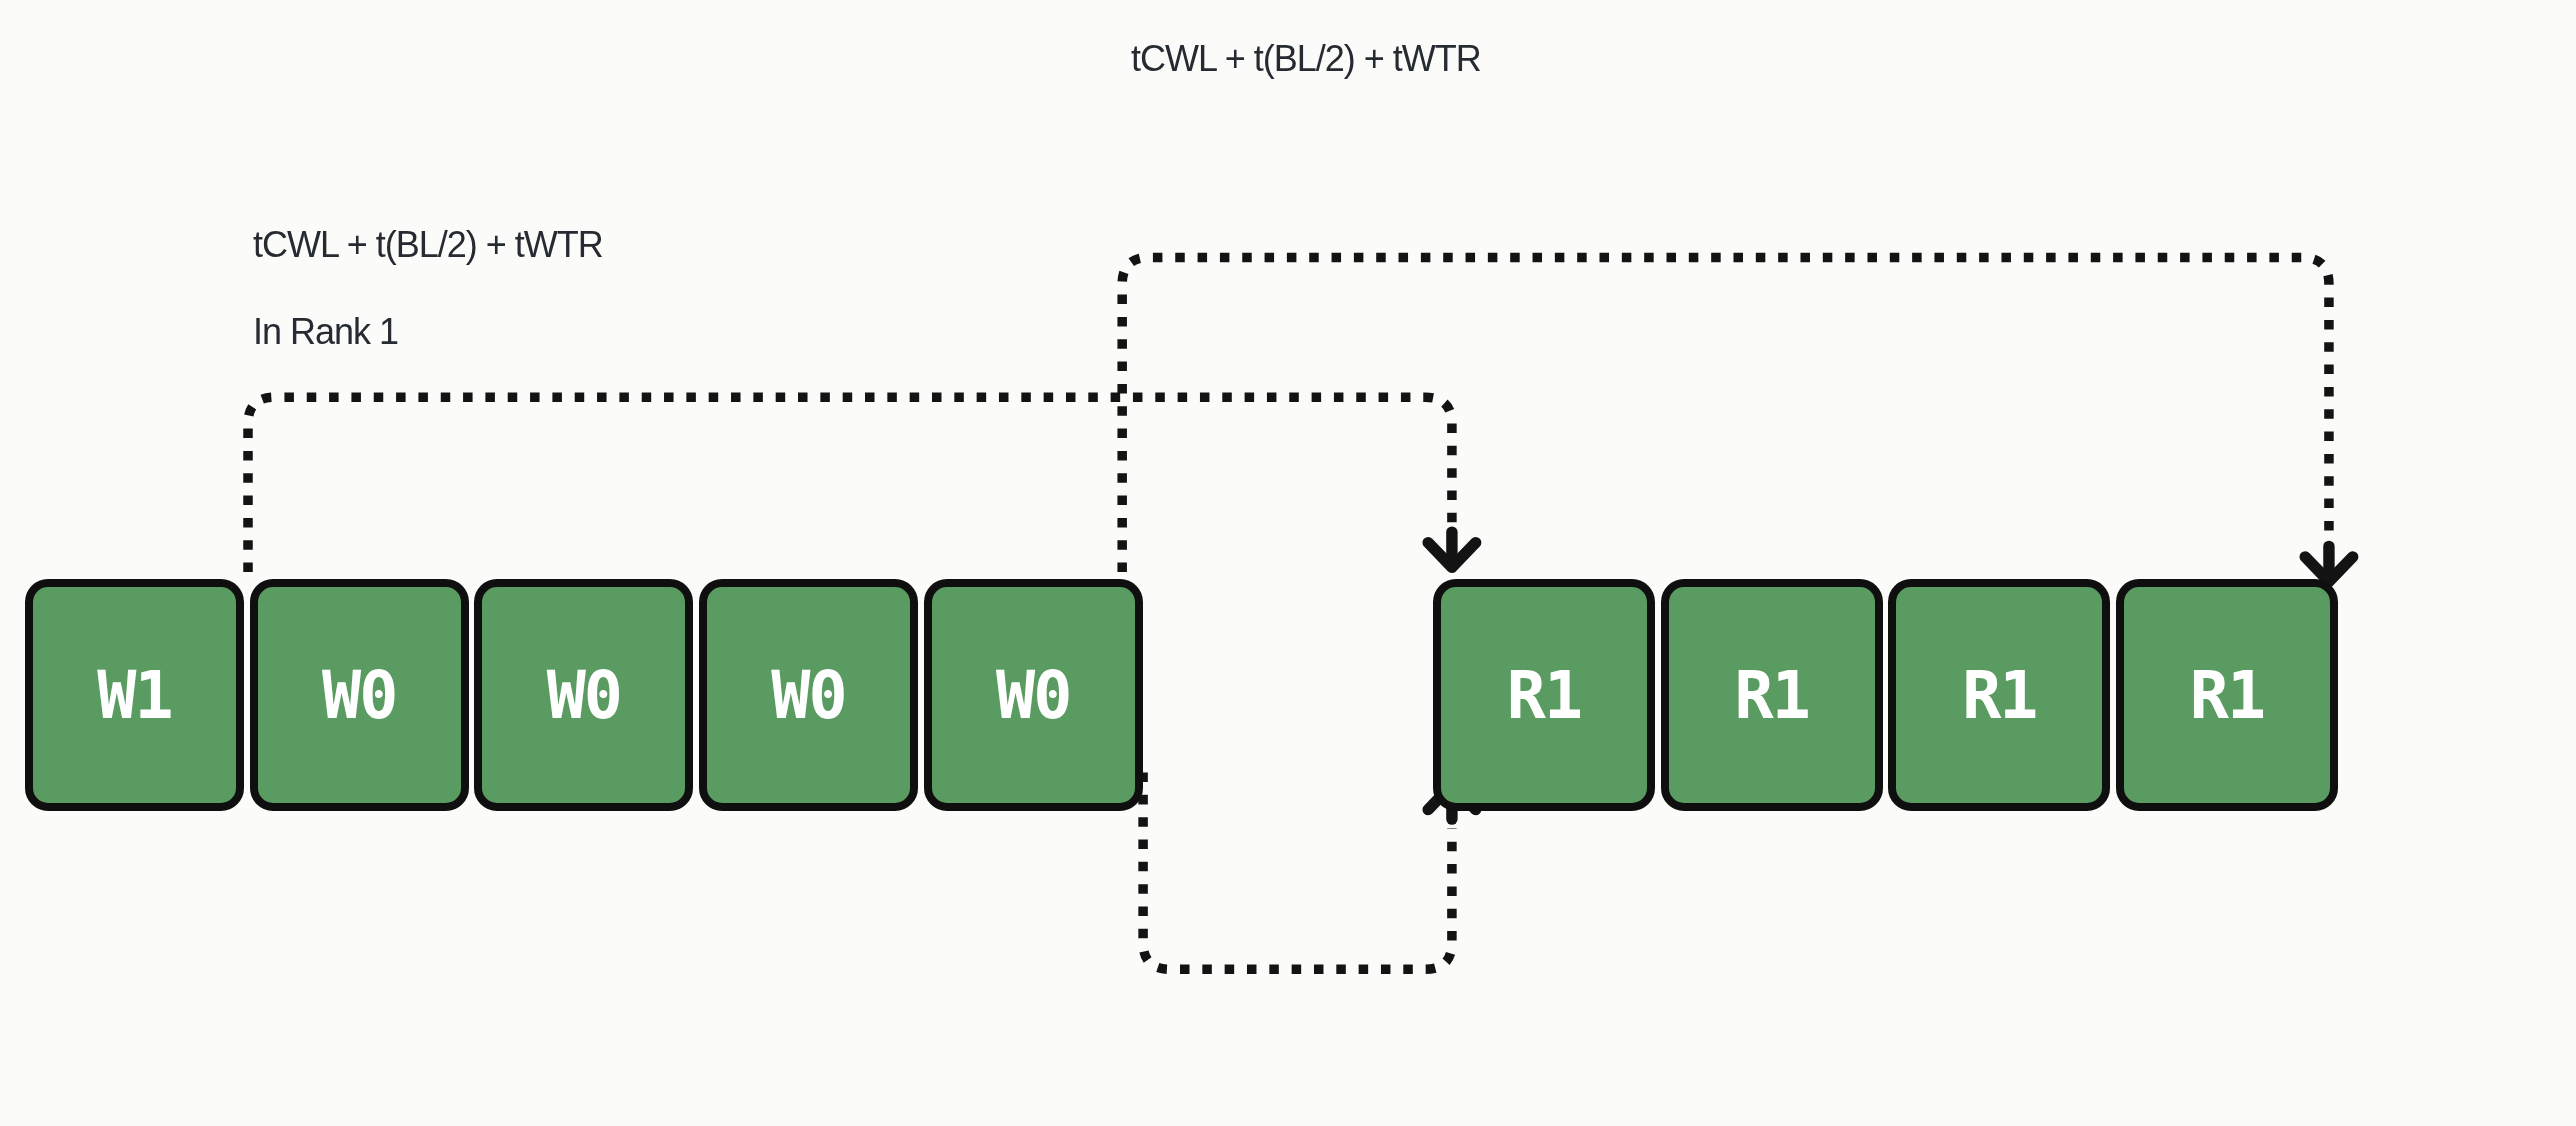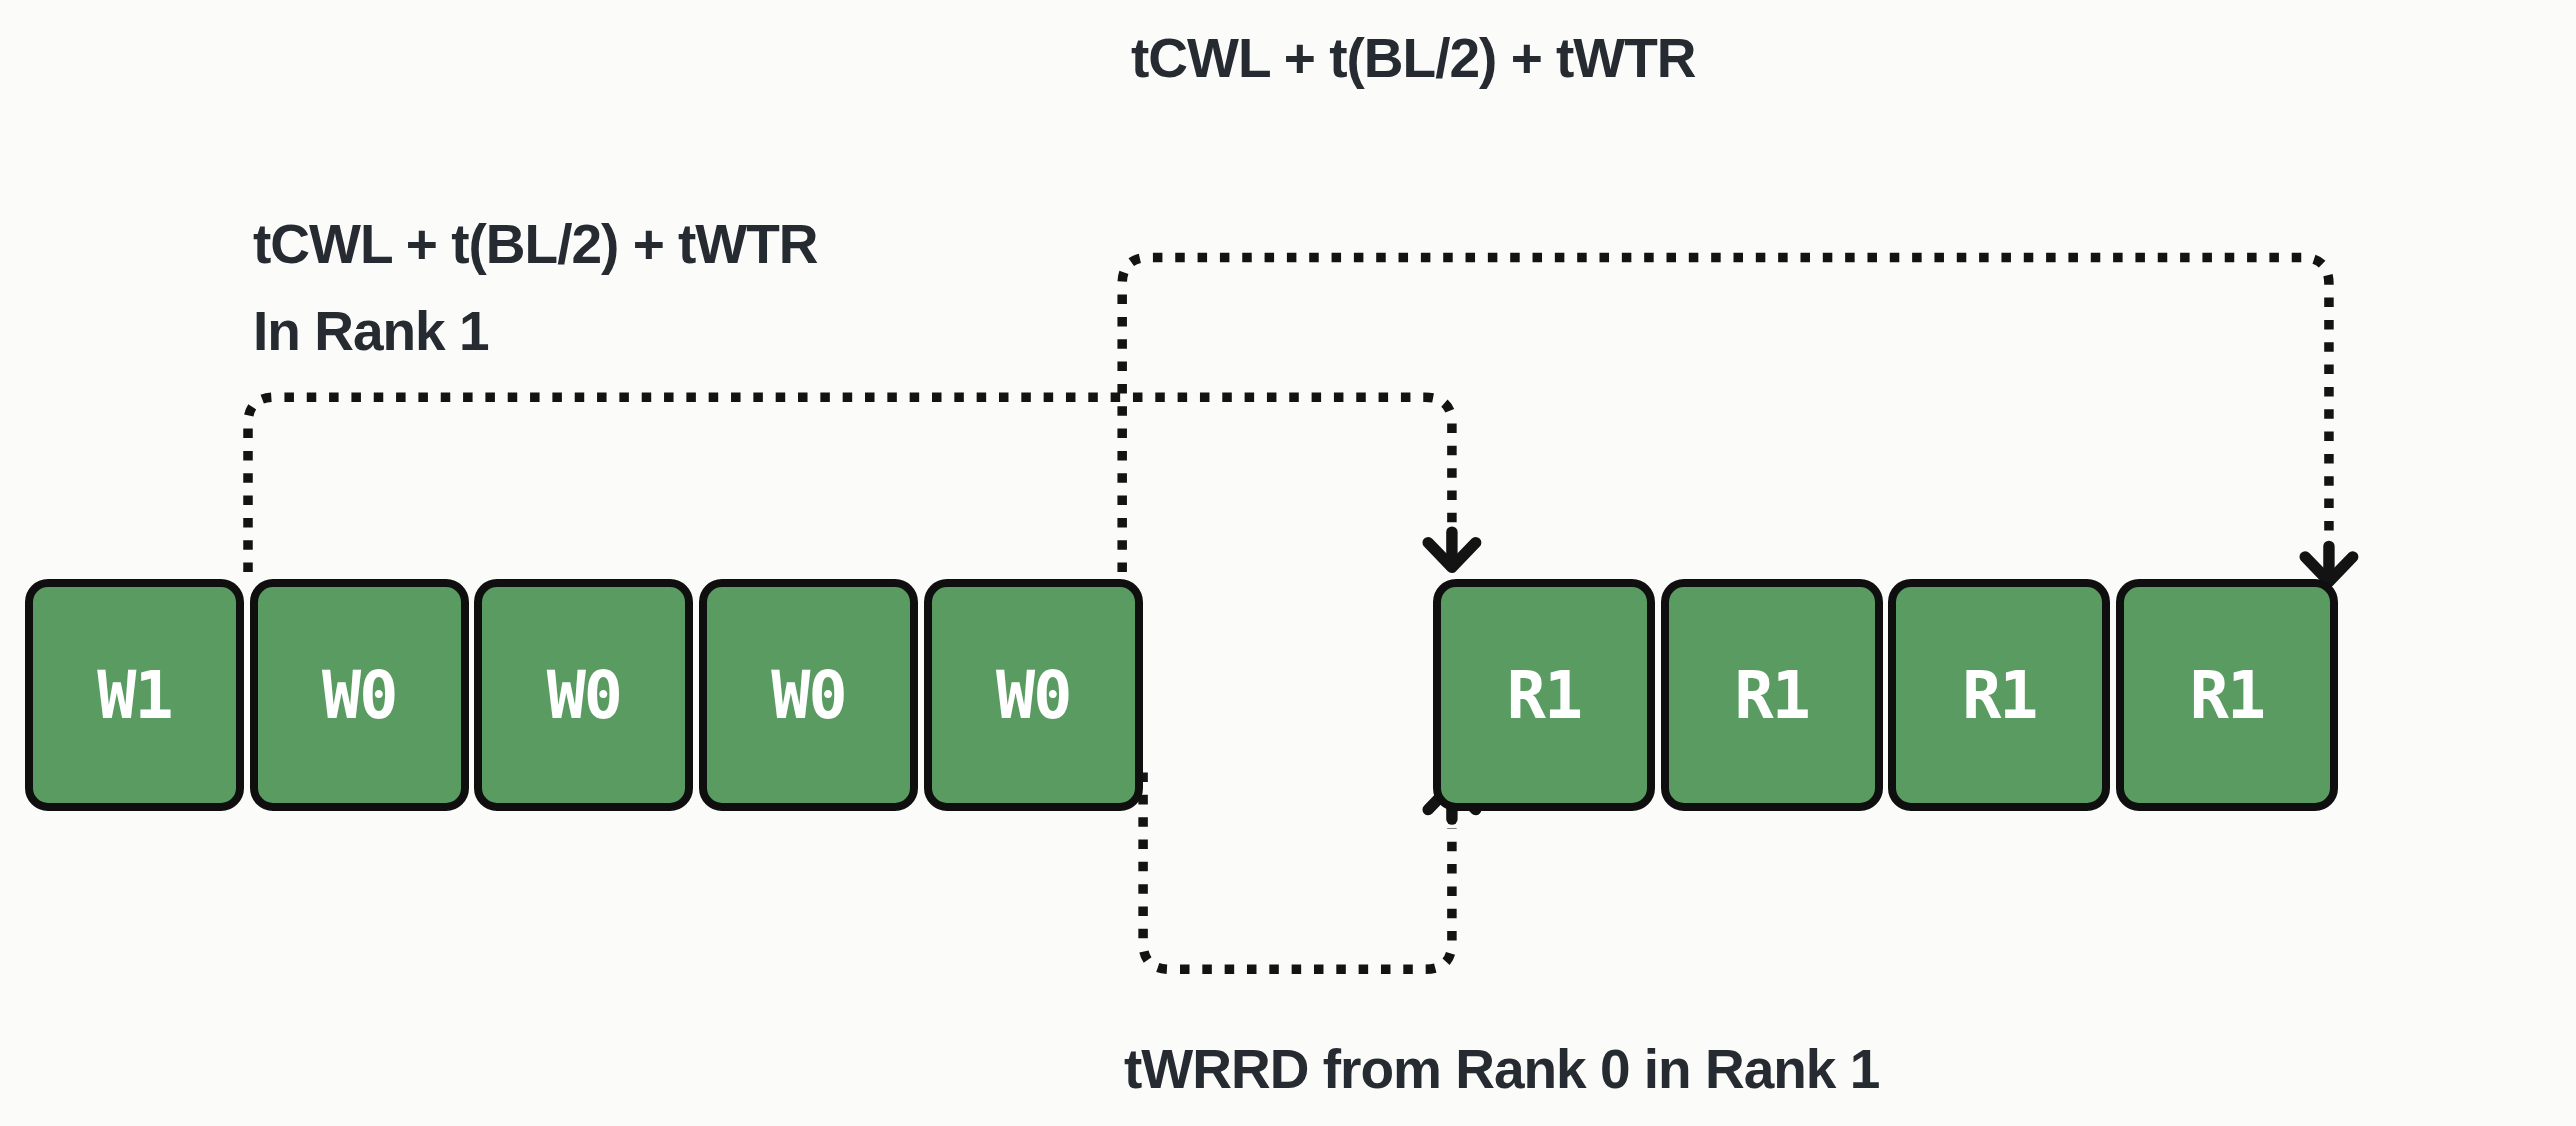--- a/index.html
+++ b/index.html
@@ -30,22 +30,22 @@
   .arrowhead, .arrowstem {
     fill: none;
     stroke: var(--arrow, #131313);
     stroke-width: 12;
     stroke-linecap: round;
     stroke-linejoin: round;
   }
   .timing-label {
     position: absolute;
     color: var(--labelText, #262a31);
-    font-weight: 700;
-    font-size: 55px;
+    font-weight: 400;
+    font-size: 36px;
     line-height: 87px;
     letter-spacing: -1px;
     white-space: nowrap;
   }
   .box-group {
     position: absolute;
     top: 579px;
     display: flex;
     gap: 5.7px;
   }
@@ -91,21 +91,20 @@
 
   <div class="timing-label" style="left:1131px; top:15px;">
     <div>tCWL + t(BL/2) + tWTR</div>
   </div>
 
   <div class="timing-label" style="left:253px; top:201px;">
     <div>tCWL + t(BL/2) + tWTR</div>
     <div>In Rank 1</div>
   </div>
 
-  <div class="timing-label" style="left:1124px; top:1026px;">tWRRD from Rank 0 in Rank 1</div>
 
   <div class="box-group left">
     <div class="cmd-box">W1</div>
     <div class="cmd-box">W0</div>
     <div class="cmd-box">W0</div>
     <div class="cmd-box">W0</div>
     <div class="cmd-box">W0</div>
   </div>
 
   <div class="box-group right">

